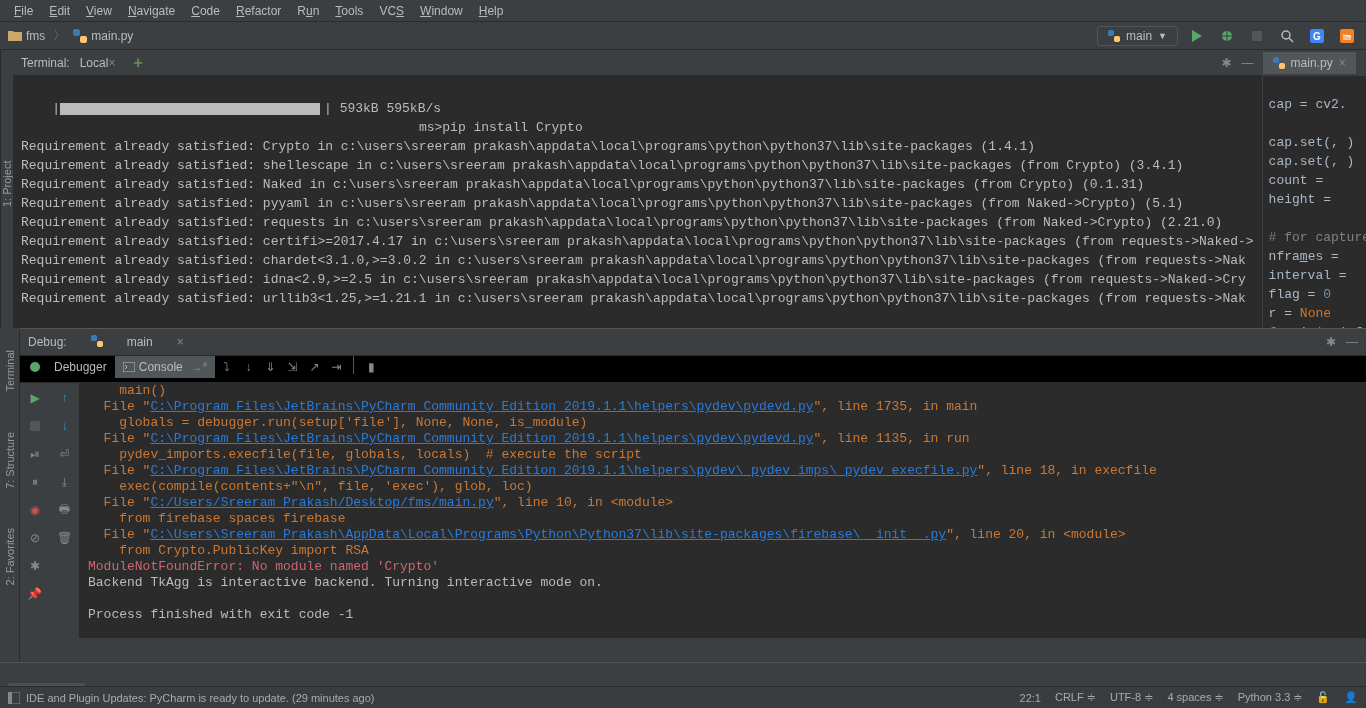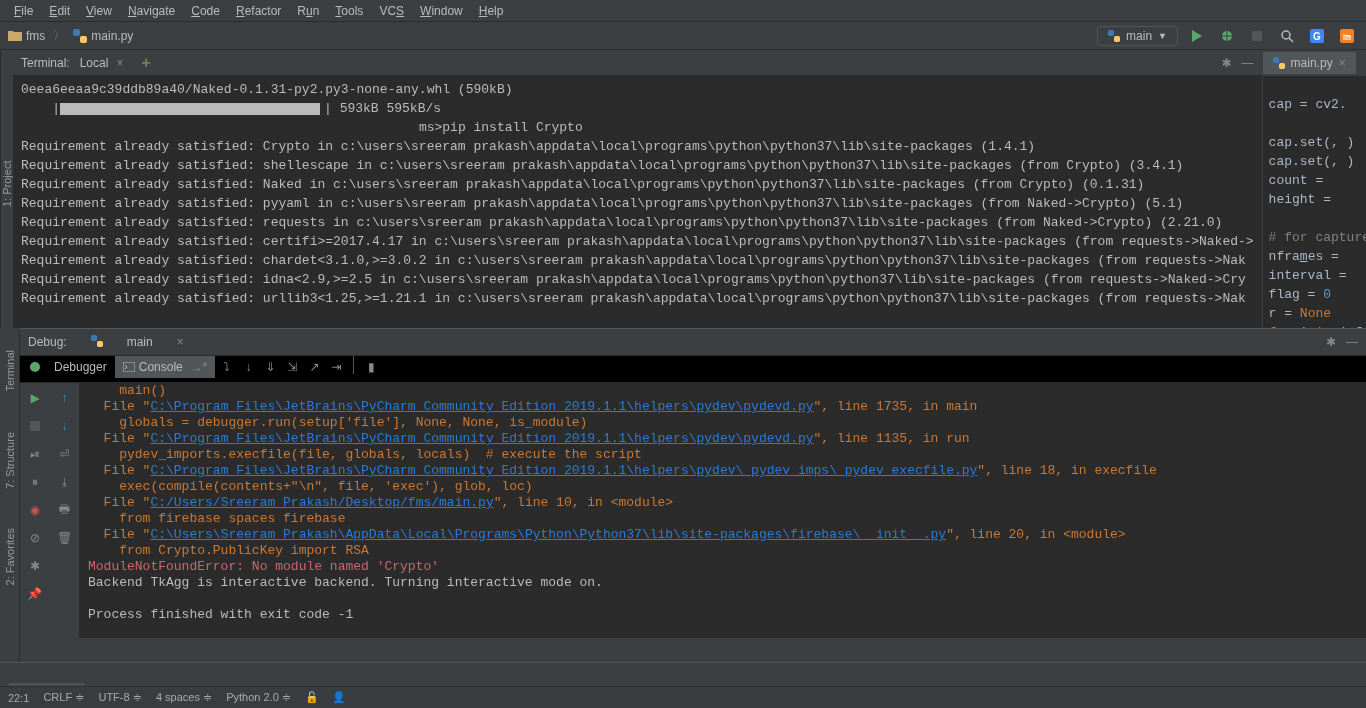--- a/index.html
+++ b/index.html
@@ -14,21 +14,21 @@
 .nav-right { display:flex; align-items:center; gap:8px; }
 .run-config { background:#3c3f41; border:1px solid #555; padding:2px 10px; border-radius:3px; display:flex; align-items:center; gap:6px; }
 .icon-btn { width:22px; height:22px; display:flex; align-items:center; justify-content:center; cursor:pointer; }
 
 .main-area { display:flex; height:278px; }
 .left-gutter { width:20px; background:#3c3f41; border-right:1px solid #2b2b2b; display:flex; flex-direction:column; align-items:center; padding-top:10px; writing-mode:vertical-rl; transform:rotate(180deg); font-size:11px; color:#999; }
 
 .terminal-pane { flex:0 0 1110px; background:#2b2b2b; display:flex; flex-direction:column; }
 .terminal-header { height:26px; background:#3c3f41; display:flex; align-items:center; padding:0 8px; border-bottom:1px solid #2b2b2b; justify-content:space-between; }
 .terminal-tabs { display:flex; align-items:center; gap:4px; }
-.term-tab { display:flex; align-items:flex-end; gap:8px; padding:2px 6px; }
+.term-tab { display:flex; align-items:flex-end; gap:0; padding:2px 6px; }
 .term-close { color:#888; cursor:pointer; }
 .term-plus { color:#6a8759; font-size:16px; font-weight:bold; margin-left:8px; cursor:pointer; }
 .term-tools { display:flex; align-items:center; gap:10px; color:#888; }
 .terminal-output { flex:1; font-family:"Consolas","Courier New",monospace; font-size:13px; color:#bbbbbb; padding:4px 8px; overflow:hidden; line-height:19px; white-space:pre; }
 .progress-bar { display:inline-block; width:260px; height:12px; background:#bbb; vertical-align:middle; margin-right:4px; }
 
 .editor-pane { flex:1; background:#2b2b2b; display:flex; flex-direction:column; border-left:1px solid #3c3f41; }
 .editor-tab-bar { height:26px; background:#3c3f41; display:flex; align-items:center; }
 .editor-tab { background:#515658; padding:4px 10px; display:flex; align-items:center; gap:6px; font-size:12px; }
 .editor-body { flex:1; display:flex; font-family:"Consolas","Courier New",monospace; font-size:13px; overflow:hidden; }
@@ -162,21 +162,21 @@
           <span>Local</span>
           <span class="term-close">×</span>
         </div>
         <span class="term-plus">+</span>
       </div>
       <div class="term-tools">
         <span>✱</span>
         <span>—</span>
       </div>
     </div>
-    <div class="terminal-output"><span>0eea6eeaa9c39ddb89a40/Naked-0.1.31-py2.py3-none-any.whl (590kB)</span>
+    <div class="terminal-output">
     |<span class="progress-bar"></span>| <span>593kB 595kB/s</span>
                                                    <span>ms&gt;pip install Crypto</span>
 <span>Requirement already satisfied: Crypto in c:\users\sreeram prakash\appdata\local\programs\python\python37\lib\site-packages (1.4.1)</span>
 <span>Requirement already satisfied: shellescape in c:\users\sreeram prakash\appdata\local\programs\python\python37\lib\site-packages (from Crypto) (3.4.1)</span>
 <span>Requirement already satisfied: Naked in c:\users\sreeram prakash\appdata\local\programs\python\python37\lib\site-packages (from Crypto) (0.1.31)</span>
 <span>Requirement already satisfied: pyyaml in c:\users\sreeram prakash\appdata\local\programs\python\python37\lib\site-packages (from Naked-&gt;Crypto) (5.1)</span>
 <span>Requirement already satisfied: requests in c:\users\sreeram prakash\appdata\local\programs\python\python37\lib\site-packages (from Naked-&gt;Crypto) (2.21.0)</span>
 <span>Requirement already satisfied: certifi&gt;=2017.4.17 in c:\users\sreeram prakash\appdata\local\programs\python\python37\lib\site-packages (from requests-&gt;Naked-&gt;</span>
 <span>Requirement already satisfied: chardet&lt;3.1.0,&gt;=3.0.2 in c:\users\sreeram prakash\appdata\local\programs\python\python37\lib\site-packages (from requests-&gt;Nak</span>
 <span>Requirement already satisfied: idna&lt;2.9,&gt;=2.5 in c:\users\sreeram prakash\appdata\local\programs\python\python37\lib\site-packages (from requests-&gt;Naked-&gt;Cry</span>
@@ -336,22 +336,29 @@
   <div class="bottom-item">
     <svg width="12" height="12">
         <circle cx="6" cy="6" r="5" fill="none" stroke="#bbb"></circle>
         <text x="4" y="9" fill="#bbb" font-size="8">!</text>
       </svg>
     <span>Event Log</span>
   </div>
 </div>
 
 <div class="status-bar">
+  <div class="status-left">
+    <svg width="12" height="12">
+        <rect width="12" height="12" fill="none" stroke="#888"></rect>
+        <rect x="0" y="0" width="4" height="12" fill="#888"></rect>
+      </svg>
+    <span>IDE and Plugin Updates: PyCharm is ready to update. (29 minutes ago)</span>
+  </div>
   <div class="status-right">
     <span>22:1</span>
     <span><span>CRLF</span> ≑</span>
     <span><span>UTF-8</span> ≑</span>
     <span><span>4 spaces</span> ≑</span>
-    <span><span>Python 2.0</span> ≑</span>
+    <span><span>Python 3.3</span> ≑</span>
     <span>🔓</span>
     <span style="color:#f0a732;">👤</span>
   </div>
 </div>
 
 </body></html>

